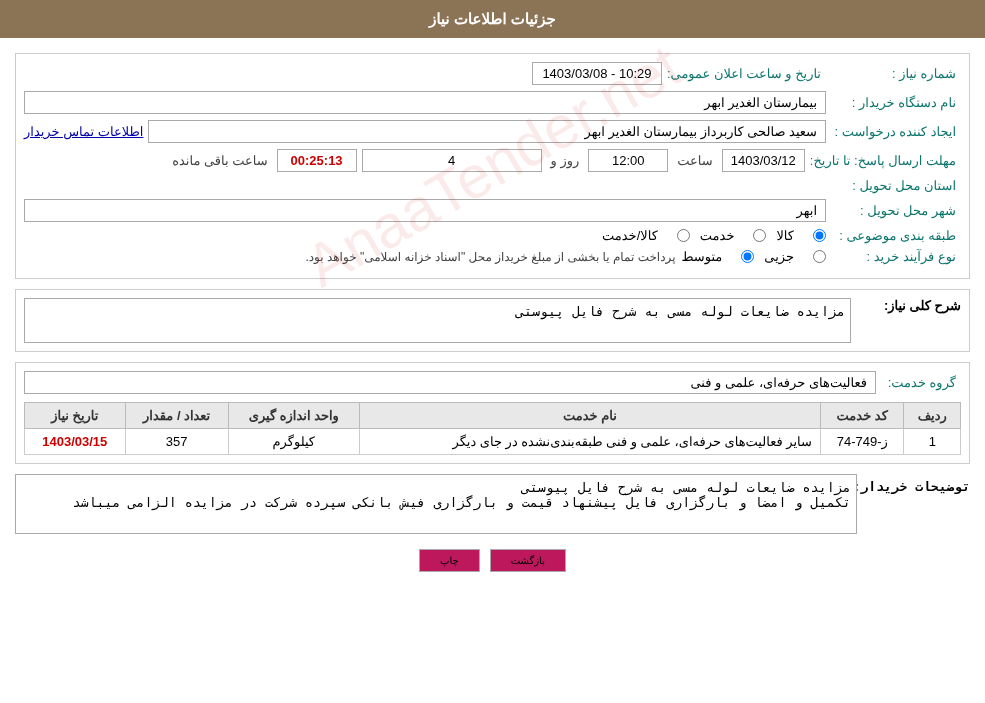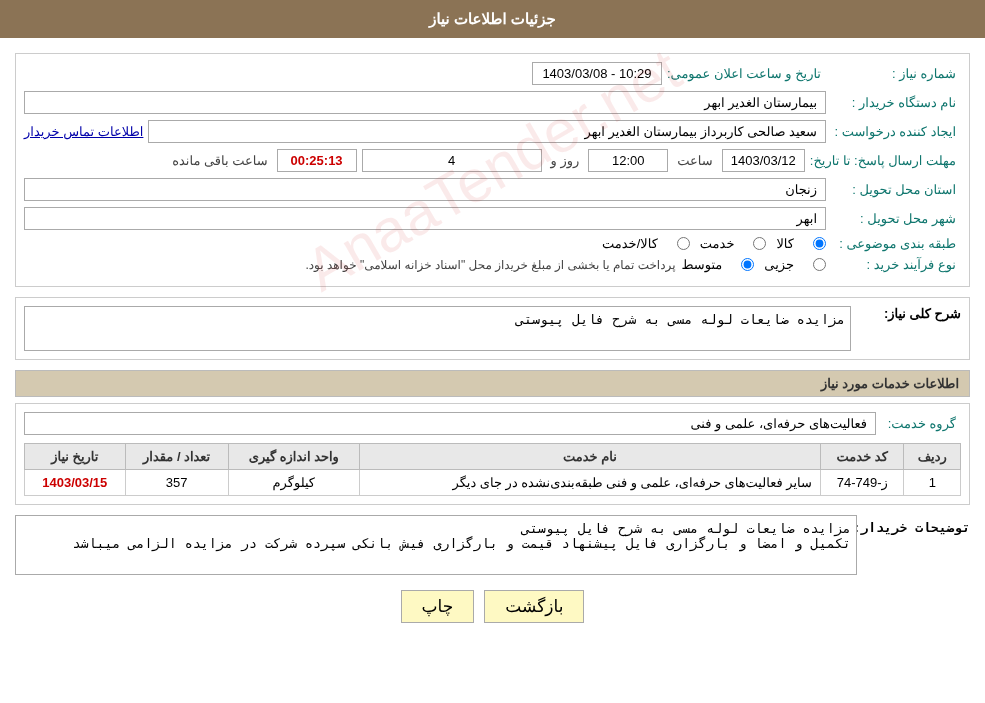--- a/index.html
+++ b/index.html
@@ -131,23 +131,23 @@
     }
     .button-row {
       display: flex;
       justify-content: center;
       gap: 10px;
       margin-top: 15px;
     }
     .btn {
       padding: 5px 20px;
       border: 1px solid #aaa;
-      background: #fef9c3;
+      background: #be185d;
       cursor: pointer;
-      font-size: 17px;
+      font-size: 10px;
       font-family: Tahoma, Arial, sans-serif;
     }
     .watermark-area {
       position: relative;
     }
     .watermark {
       position: absolute;
       top: 50%;
       left: 50%;
       transform: translate(-50%, -50%) rotate(-30deg);
@@ -195,21 +195,20 @@
         <span class="inline-label">ساعت</span>
         <div class="value-box narrow" style="direction:ltr;text-align:center;">12:00</div>
         <span class="inline-label">روز و</span>
         <div class="value-box" style="max-width:40px;text-align:center;">4</div>
         <div class="value-box narrow" style="direction:ltr;text-align:center;color:#c00;font-weight:bold;">00:25:13</div>
         <span class="inline-label">ساعت باقی مانده</span>
       </div>
 
       <div class="row">
         <span class="label">استان محل تحویل :</span>
-        <div class="value-box">زنجان</div>
       </div>
 
       <div class="row">
         <span class="label">شهر محل تحویل :</span>
         <div class="value-box">ابهر</div>
       </div>
 
       <div class="row">
         <span class="label">طبقه بندی موضوعی :</span>
         <div class="radio-group">
@@ -244,21 +243,20 @@
       </div>
     </div>
 
     <div class="sub-section">
       <div style="display:flex;align-items:flex-start;gap:10px;">
         <span style="font-weight:bold;white-space:nowrap;min-width:100px;text-align:right;">شرح کلی نیاز:</span>
         <textarea class="textarea-box" style="min-height: 45px;" readonly="">مزایده ضایعات لوله مسی به شرح فایل پیوستی</textarea>
       </div>
     </div>
 
-    <div class="section-title">اطلاعات خدمات مورد نیاز</div>
 
     <div class="sub-section">
 
       <div class="row">
         <span class="label" style="min-width:80px;">گروه خدمت:</span>
         <div class="value-box">فعالیت‌های حرفه‌ای، علمی و فنی</div>
       </div>
 
       <table class="data-table">
         <thead>

